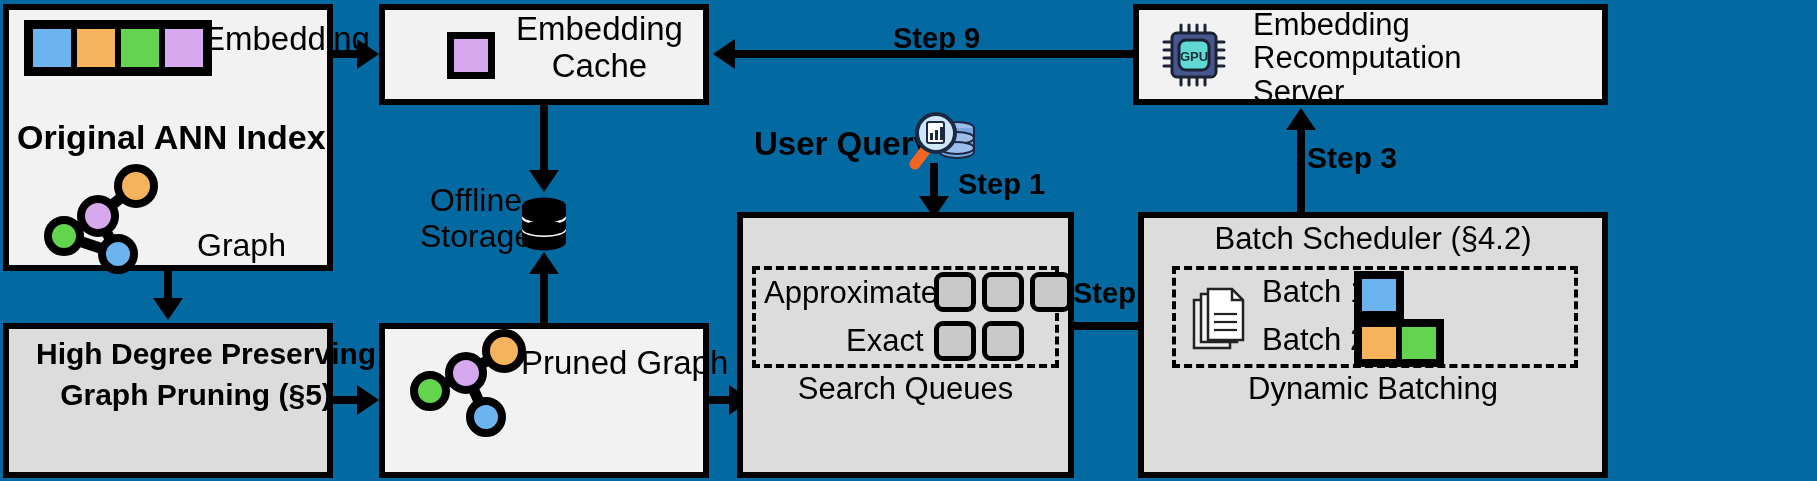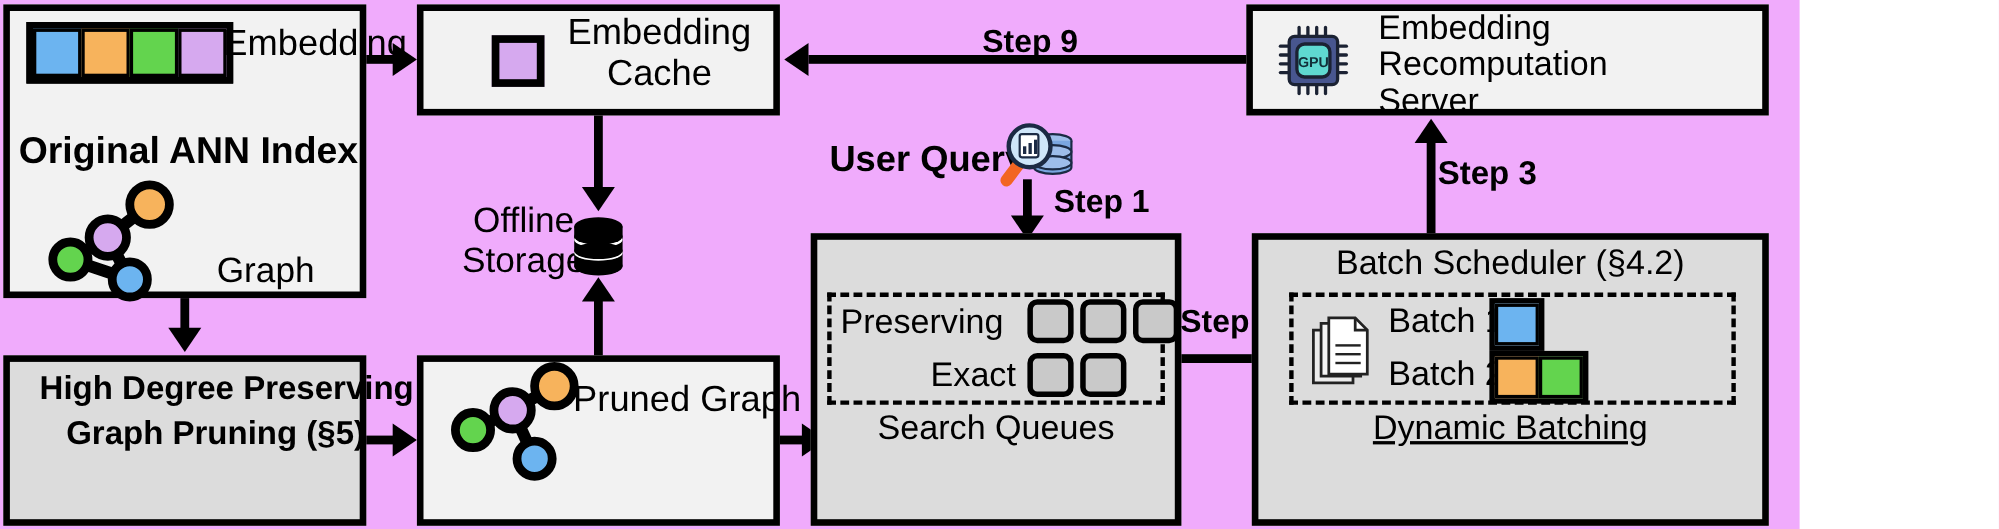--- a/index.html
+++ b/index.html
@@ -1,17 +1,17 @@
 <!DOCTYPE html>
 <html><head>
 <meta charset="utf-8">
 <style>
   html,body{margin:0;padding:0;background:#ffffff;}
   body{font-family:"Liberation Sans",sans-serif;-webkit-font-smoothing:antialiased;}
-  #stage{position:relative;width:1636px;height:481px;background:#f0abfc;overflow:hidden;}
+  #stage{position:relative;width:1817px;height:481px;background:#0369a1;overflow:hidden;}
 
   .box{position:absolute;box-sizing:border-box;border:6px solid #000;background:#f2f2f2;}
   .box.shaded{background:#dcdcdc;}
   .dashed{position:absolute;box-sizing:border-box;border:4px dashed #000;}
 
   .lbl{position:absolute;color:#000;white-space:pre;line-height:1.12;}
   .bold{font-weight:bold;}
   .ctr{text-align:center;}
 
   
@@ -158,21 +158,21 @@
   <div class="lbl bold" style="left:958px;top:168px;font-size:29px;">Step 1</div>
 
   <div class="vline" style="left:930px;top:163px;height:40px;"></div>
   <div class="arrowD" style="left:919px;top:196px;"></div>
 
   <div class="box shaded" style="left:737px;top:212px;width:337px;height:266px;"></div>
 
 
   <div class="dashed" style="left:752px;top:266px;width:307px;height:102px;"></div>
 
-  <div class="lbl" style="left:764px;top:276px;font-size:31px;">Preserving</div>
+  <div class="lbl" style="left:764px;top:276px;font-size:31px;">Approximate</div>
 
   <div class="slotrow" style="left:934px;top:272px;">
     <div class="slot"></div>
     <div class="slot"></div>
     <div class="slot"></div>
   </div>
 
   <div class="lbl" style="left:846px;top:324px;font-size:31px;">Exact</div>
 
   <div class="slotrow" style="left:934px;top:321px;">
@@ -210,21 +210,21 @@
   <div class="batchSw" style="position:absolute;left:1354px;top:271px;">
     <div class="c" style="background:#6cb4f0;"></div>
   </div>
 
   <div class="lbl" style="left:1262px;top:323px;font-size:31px;">Batch 2</div>
   <div class="batchSw" style="position:absolute;left:1354px;top:319px;">
     <div class="c" style="background:#f7b35c;"></div>
     <div class="c" style="background:#63d44e;"></div>
   </div>
 
-  <div class="lbl ctr" style="left:1143px;top:372px;width:460px;font-size:31px;text-decoration:underline;">Dynamic Batching</div>
+  <div class="lbl ctr" style="left:1143px;top:372px;width:460px;font-size:31px;">Dynamic Batching</div>
 
   <div class="lbl bold" style="left:1307px;top:141px;font-size:30px;">Step 3</div>
   <div class="vline" style="left:1297px;top:130px;height:82px;"></div>
   <div class="arrowU" style="left:1286px;top:108px;"></div>
 
   <div class="box" style="left:1133px;top:4px;width:475px;height:101px;"></div>
 
   <div class="svgwrap" style="left:1163px;top:24px;width:62px;height:62px;">
     <svg width="62" height="62" viewBox="0 0 62 62">
       <g stroke="#1b2233" stroke-width="3" stroke-linecap="round">

